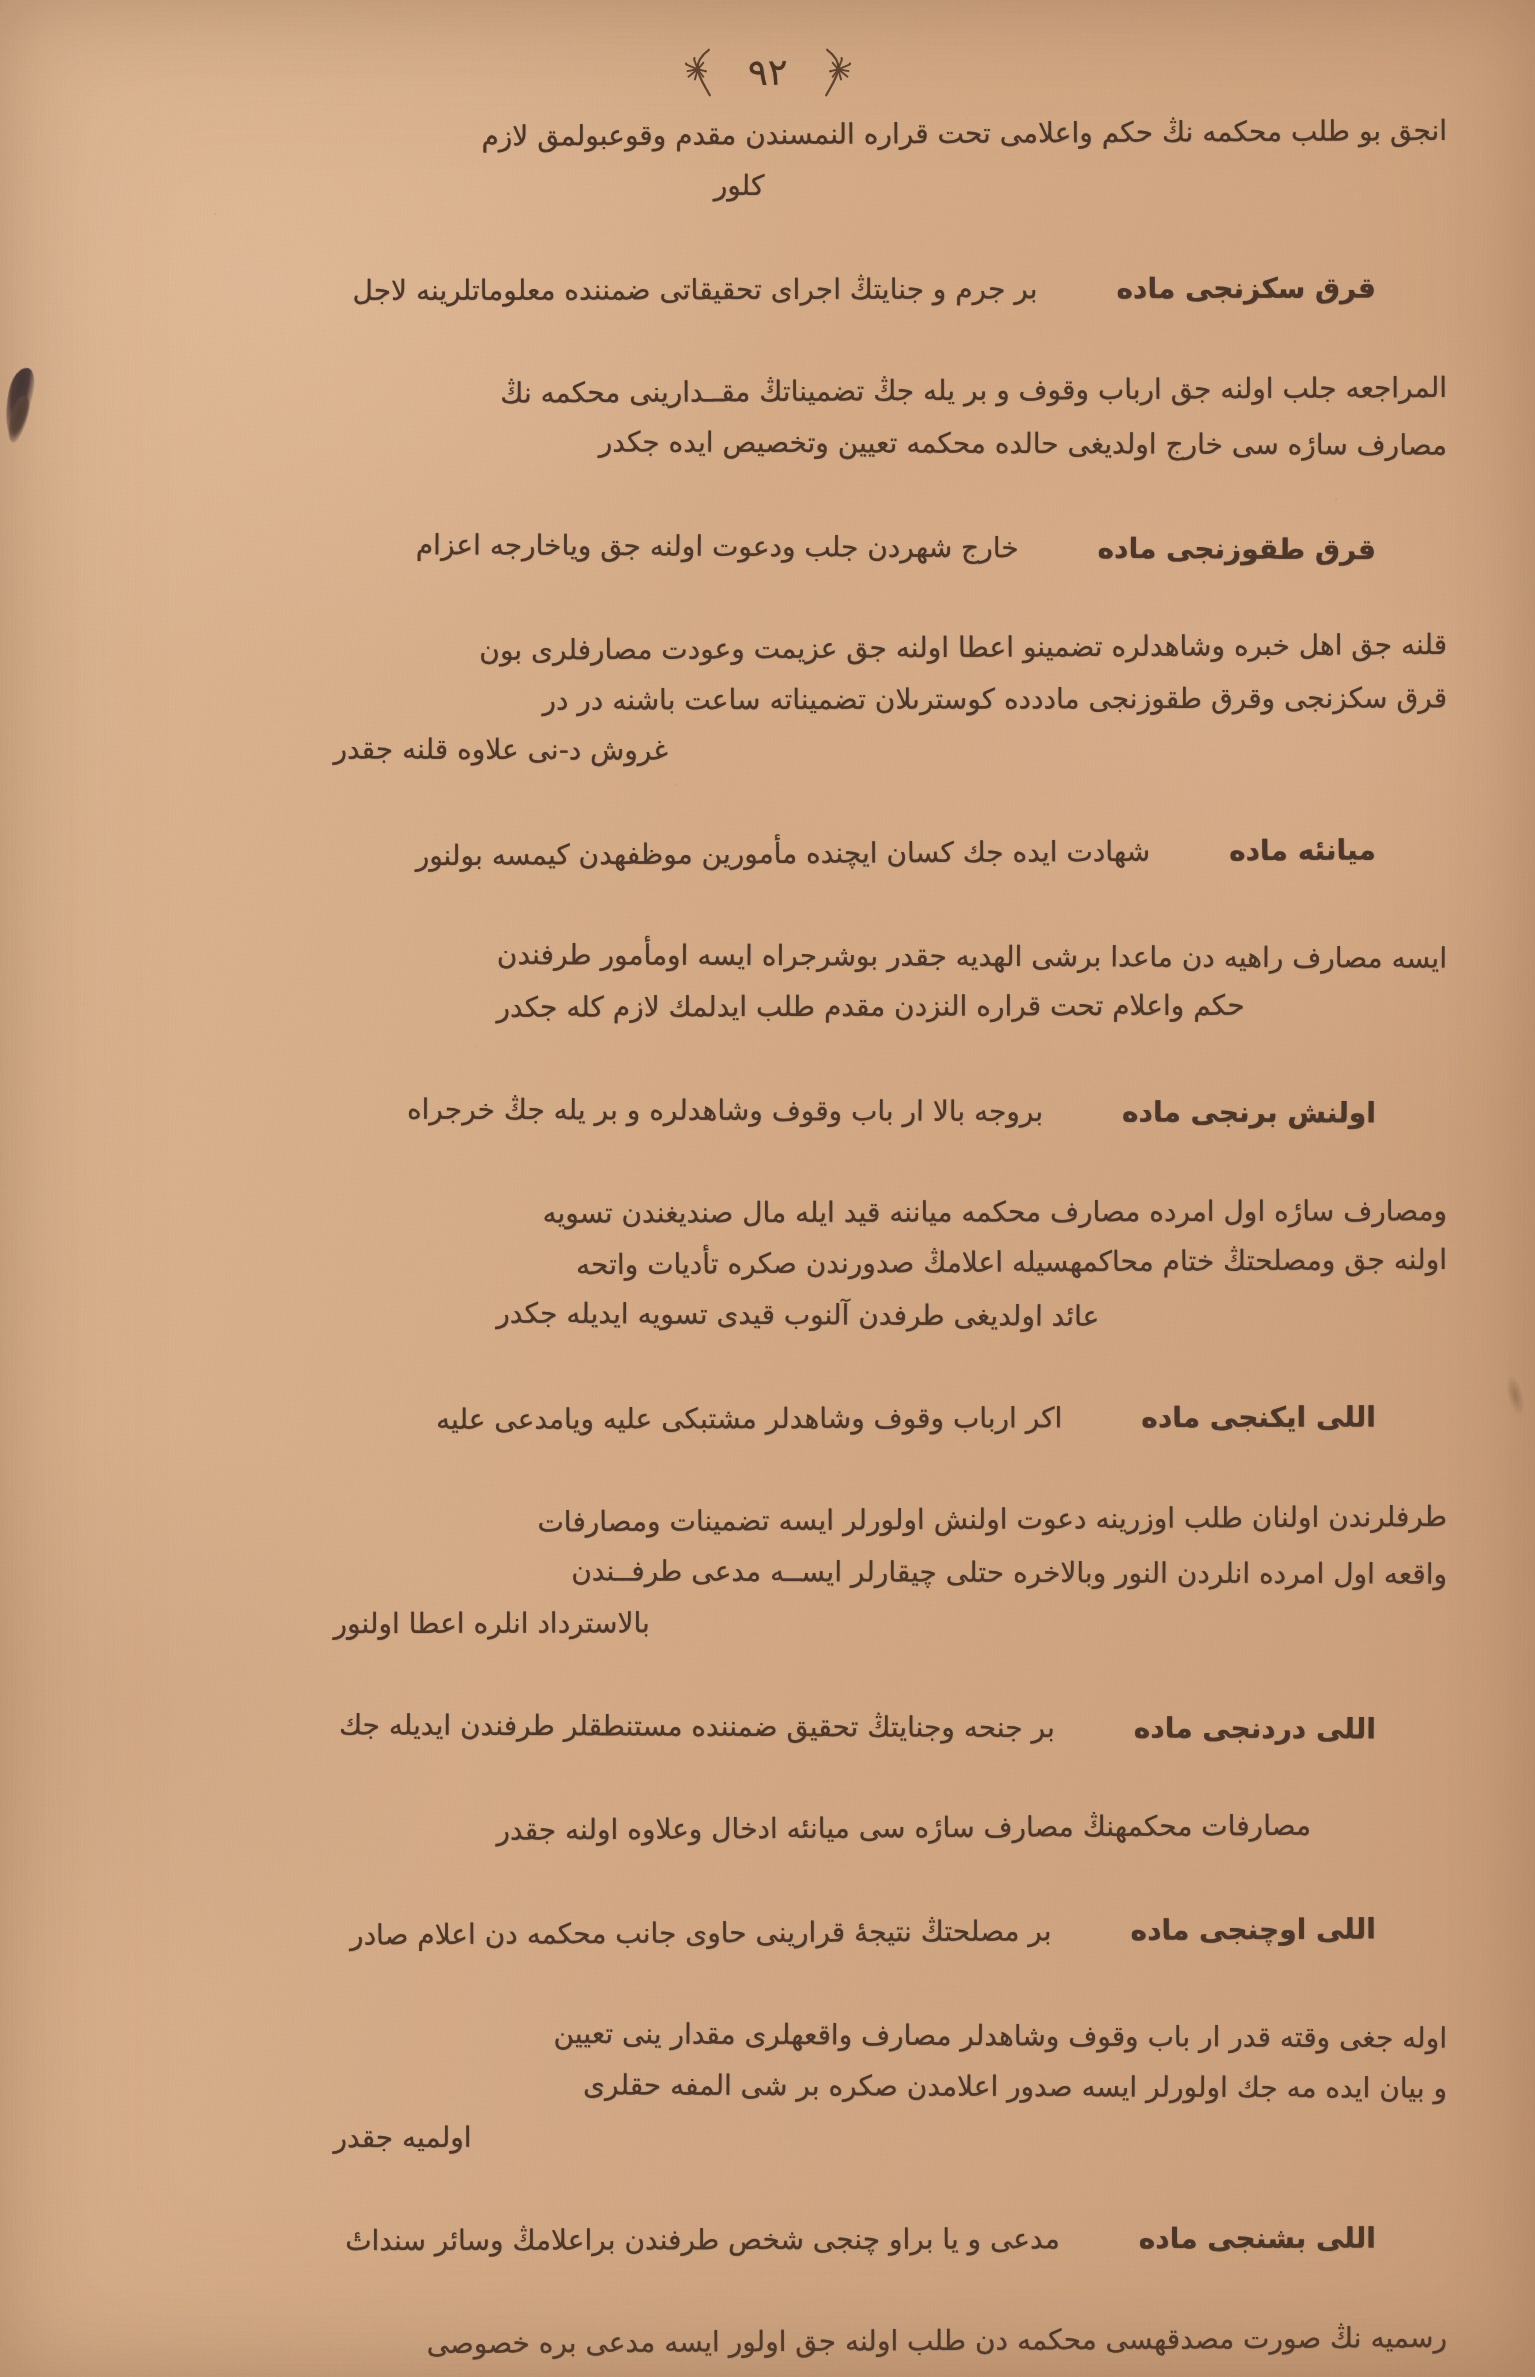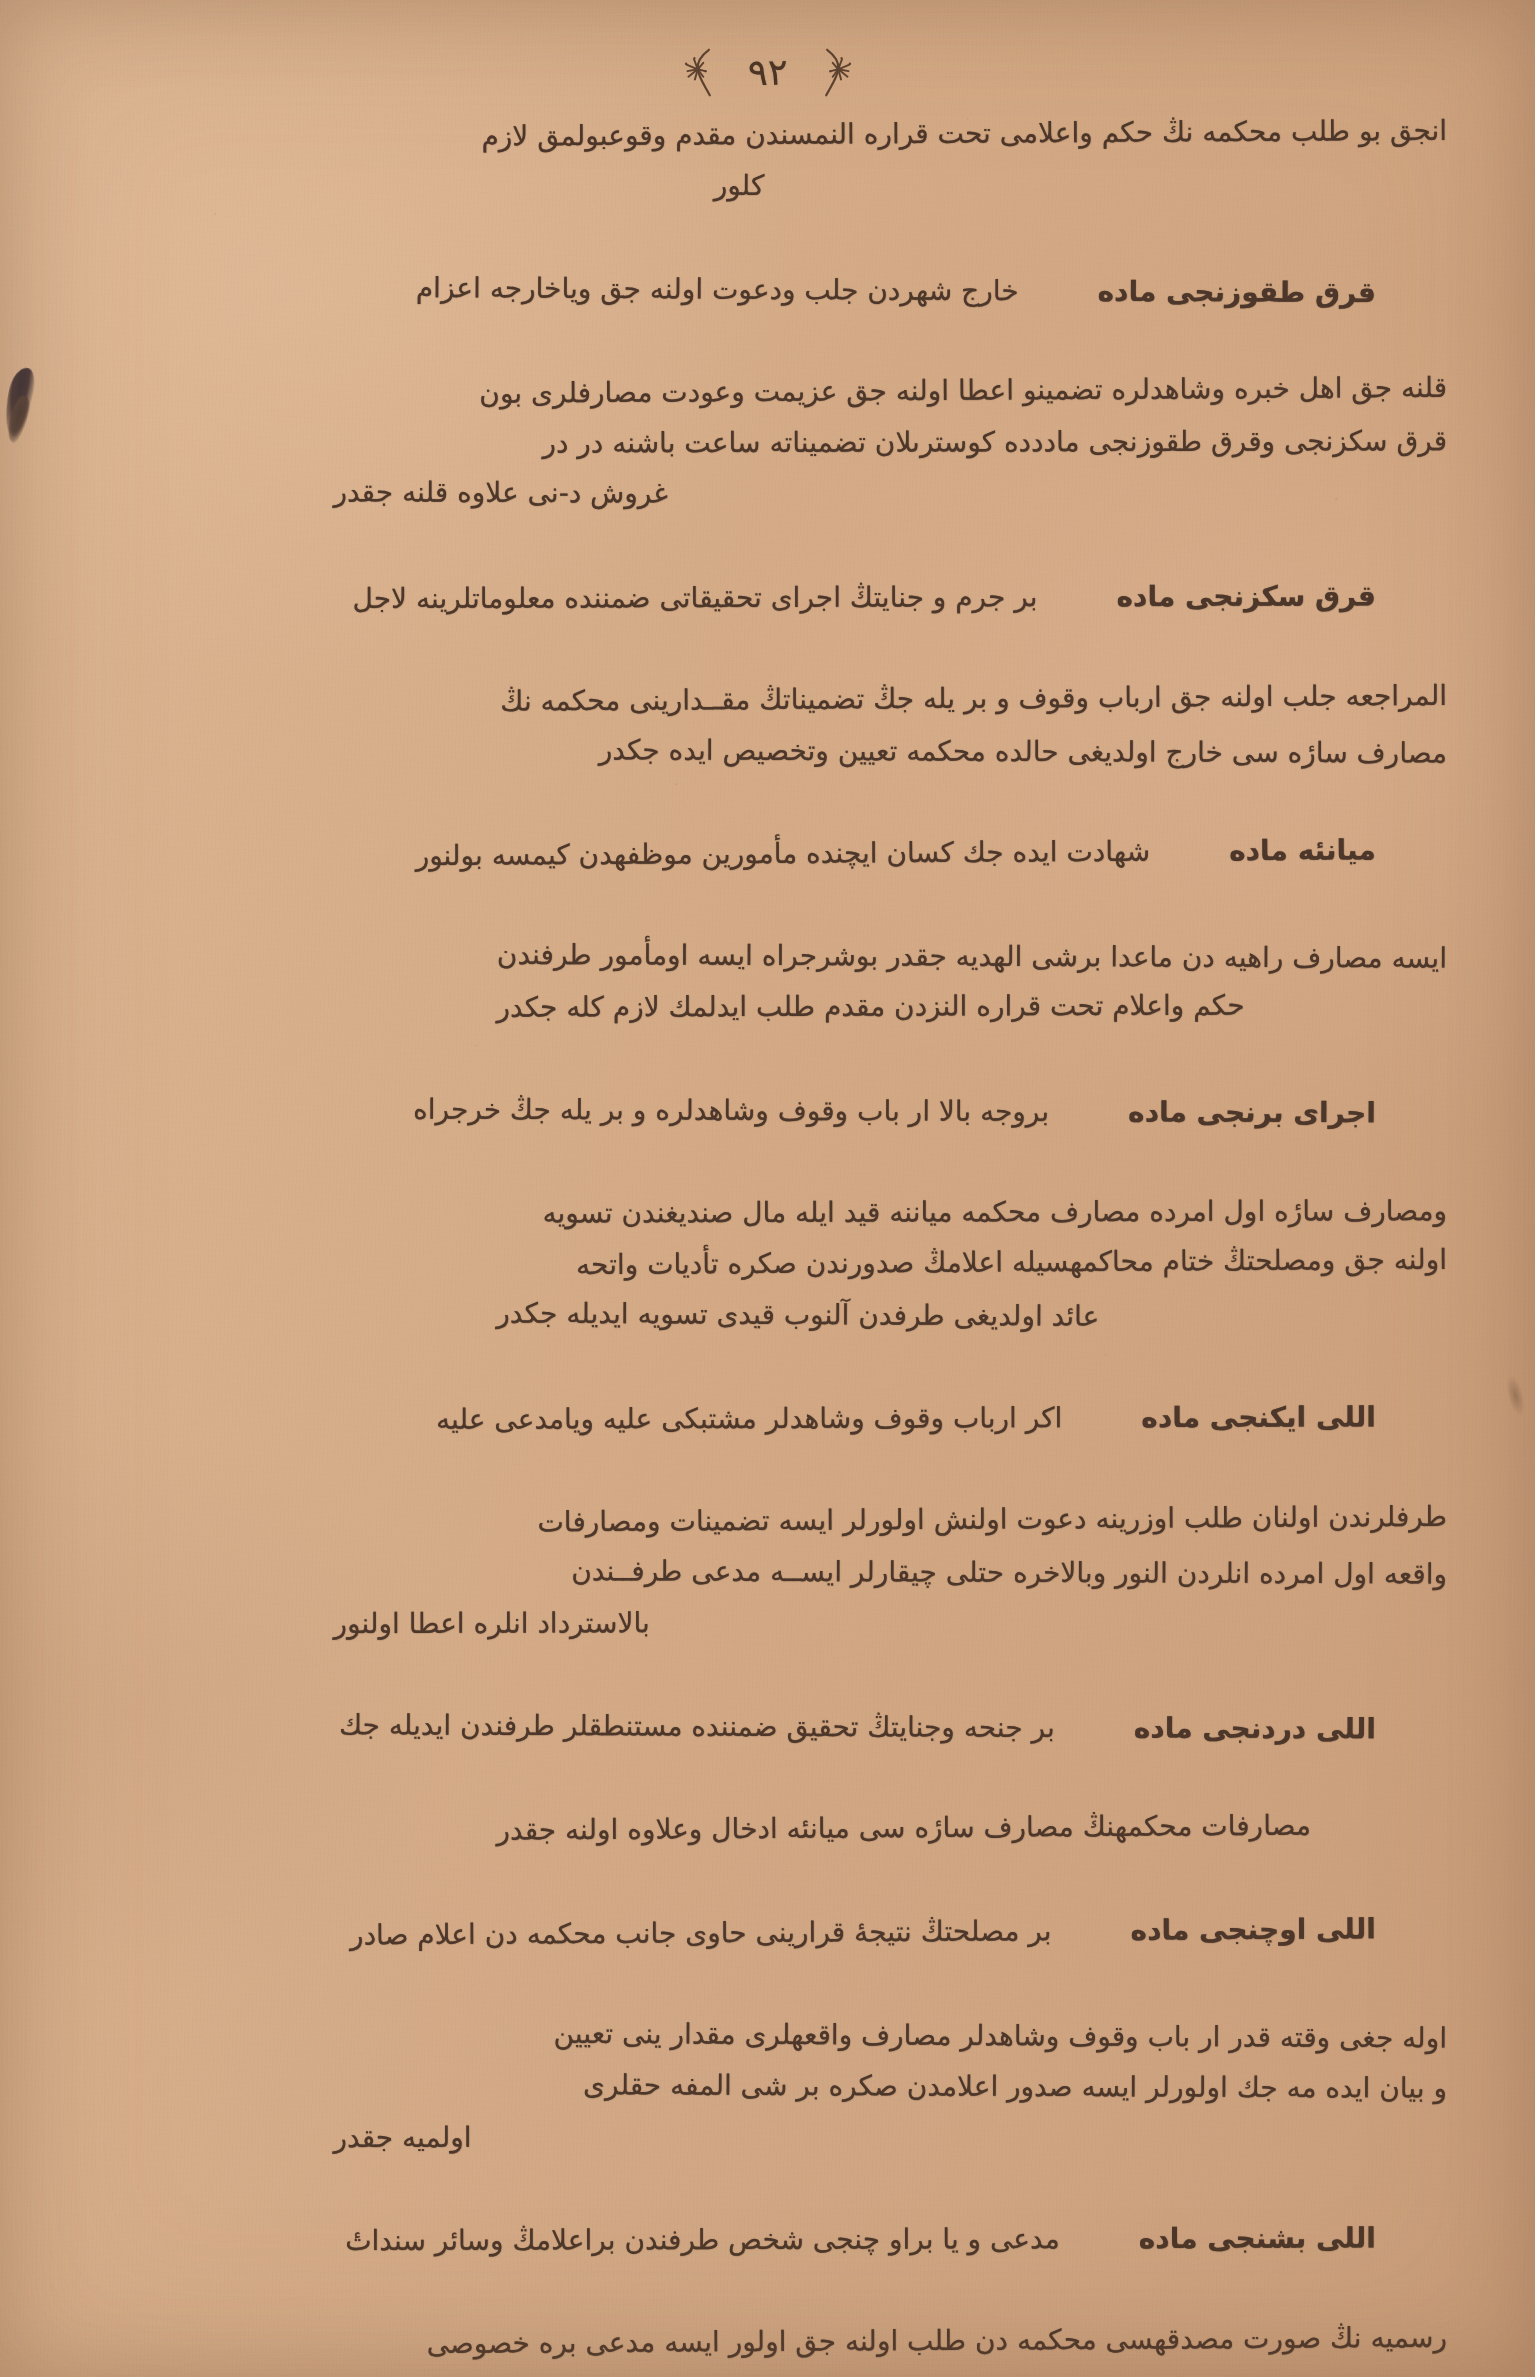--- a/index.html
+++ b/index.html
@@ -225,47 +225,47 @@
   <div class="edge-smudge"></div>
 
   <div class="body">
 
     <div class="block">
       <div class="line s1">انجق بو طلب محكمه نڭ حكم واعلامى تحت قراره النمسندن مقدم وقوعبولمق لازم</div>
       <div class="line s2 ind-tail">كلور</div>
     </div>
 
     <div class="block">
+      <div class="line s3 heading-line">
+        <span class="art-title">قرق سكزنجى ماده</span><span class="artgap"></span><span>بر جرم و جنايتڭ اجراى تحقيقاتى ضمننده معلوماتلرينه لاجل</span>
+      </div>
+      <div class="line s1">المراجعه جلب اولنه جق ارباب وقوف و بر يله جڭ تضميناتڭ مقــدارينى محكمه نڭ</div>
+      <div class="line s2">مصارف سارٔه سى خارج اولديغى حالده محكمه تعيين وتخصيص ايده جكدر</div>
+    </div>
+
+    <div class="block">
       <div class="line s4 heading-line">
         <span class="art-title">قرق طقوزنجى ماده</span><span class="artgap"></span><span>خارج شهردن جلب ودعوت اولنه جق وياخارجه اعزام</span>
       </div>
       <div class="line s1">قلنه جق اهل خبره وشاهدلره تضمينو اعطا اولنه جق عزيمت وعودت مصارفلرى بون</div>
       <div class="line s3">قرق سكزنجى وقرق طقوزنجى ماددده كوسترىلان تضميناته ساعت باشنه در در</div>
       <div class="line s2 ind-mid">غروش د-نى علاوه قلنه جقدر</div>
     </div>
 
     <div class="block">
-      <div class="line s3 heading-line">
-        <span class="art-title">قرق سكزنجى ماده</span><span class="artgap"></span><span>بر جرم و جنايتڭ اجراى تحقيقاتى ضمننده معلوماتلرينه لاجل</span>
-      </div>
-      <div class="line s1">المراجعه جلب اولنه جق ارباب وقوف و بر يله جڭ تضميناتڭ مقــدارينى محكمه نڭ</div>
-      <div class="line s2">مصارف سارٔه سى خارج اولديغى حالده محكمه تعيين وتخصيص ايده جكدر</div>
-    </div>
-
-    <div class="block">
       <div class="line s1 heading-line">
         <span class="art-title">ميانئه ماده</span><span class="artgap"></span><span>شهادت ايده جك كسان ايچنده مأمورين موظفهدن كيمسه بولنور</span>
       </div>
       <div class="line s2">ايسه مصارف راهيه دن ماعدا برشى الهديه جقدر بوشرجراه ايسه اومأمور طرفندن</div>
       <div class="line s3 ind-small">حكم واعلام تحت قراره النزدن مقدم طلب ايدلمك لازم كله جكدر</div>
     </div>
 
     <div class="block">
       <div class="line s2 heading-line">
-        <span class="art-title">اجراى برنجى ماده</span><span class="artgap"></span><span>بروجه بالا ار باب وقوف وشاهدلره و بر يله جڭ خرجراه</span>
+        <span class="art-title">اولنش برنجى ماده</span><span class="artgap"></span><span>بروجه بالا ار باب وقوف وشاهدلره و بر يله جڭ خرجراه</span>
       </div>
       <div class="line s3">ومصارف سارٔه اول امرده مصارف محكمه مياننه قيد ايله مال صنديغندن تسويه</div>
       <div class="line s1">اولنه جق ومصلحتڭ ختام محاكمهسيله اعلامڭ صدورندن صكره تأديات واتحه</div>
       <div class="line s4 ind-small">عائد اولديغى طرفدن آلنوب قيدى تسويه ايديله جكدر</div>
     </div>
 
     <div class="block">
       <div class="line s3 heading-line">
         <span class="art-title">اللى ايكنجى ماده</span><span class="artgap"></span><span>اكر ارباب وقوف وشاهدلر مشتبكى عليه ويامدعى عليه</span>
       </div>

